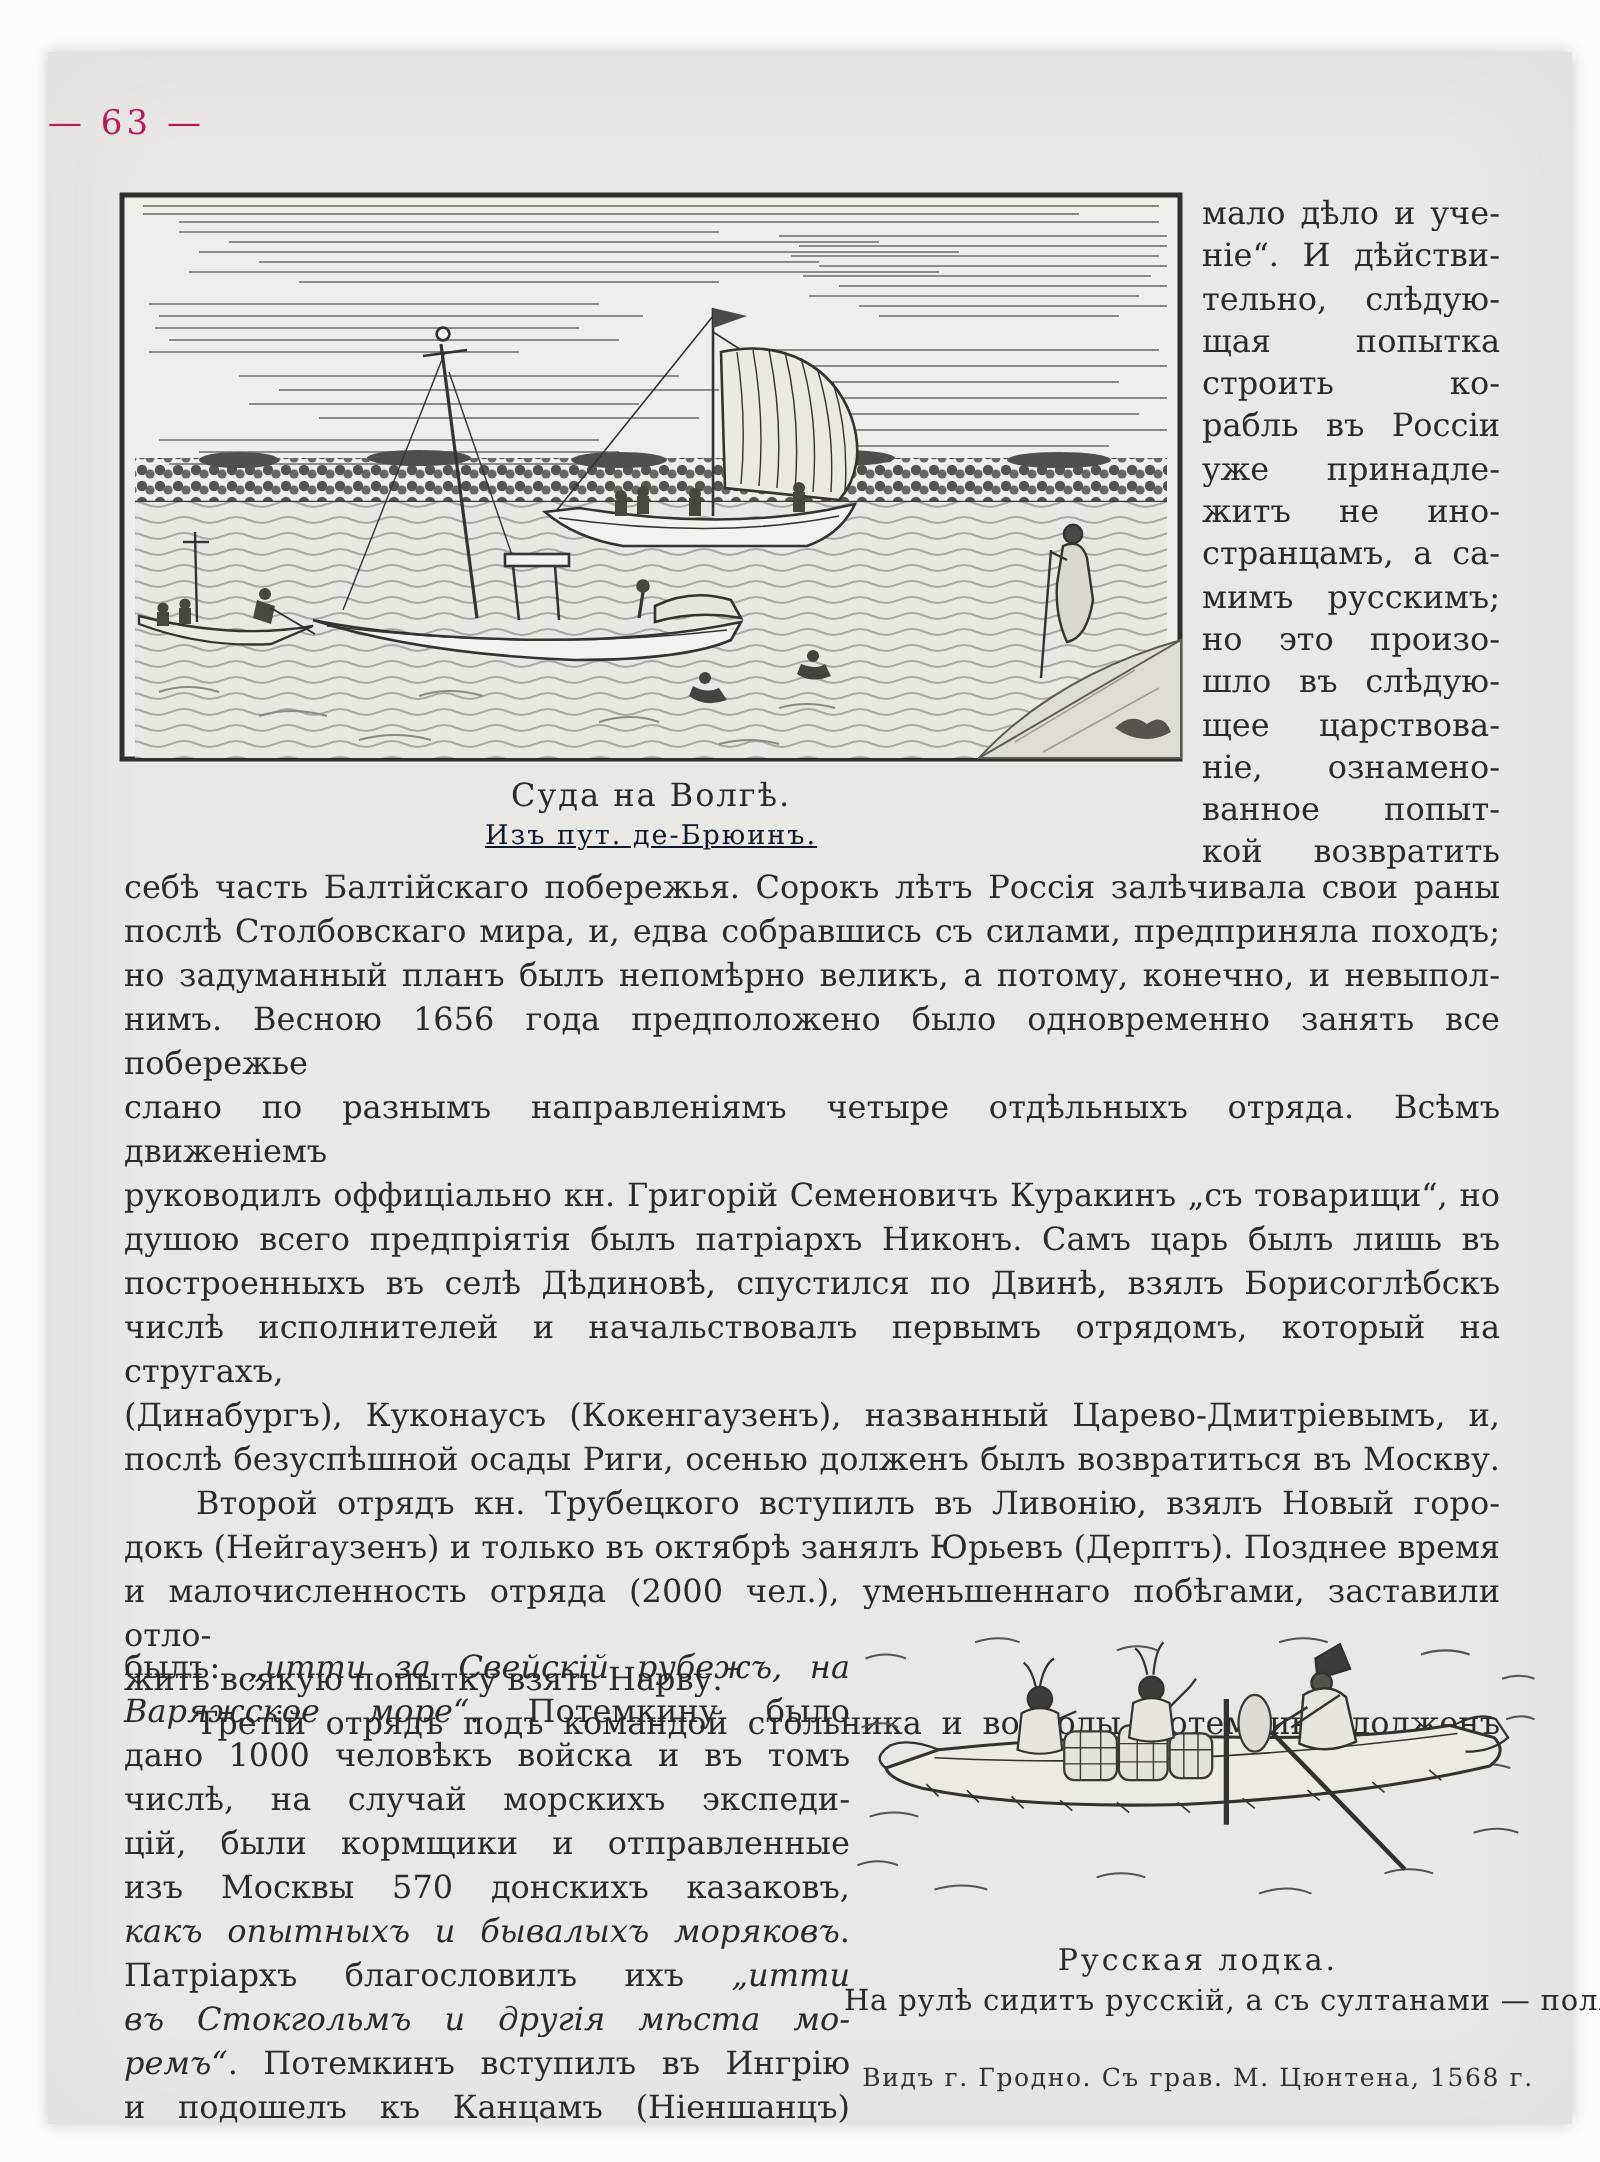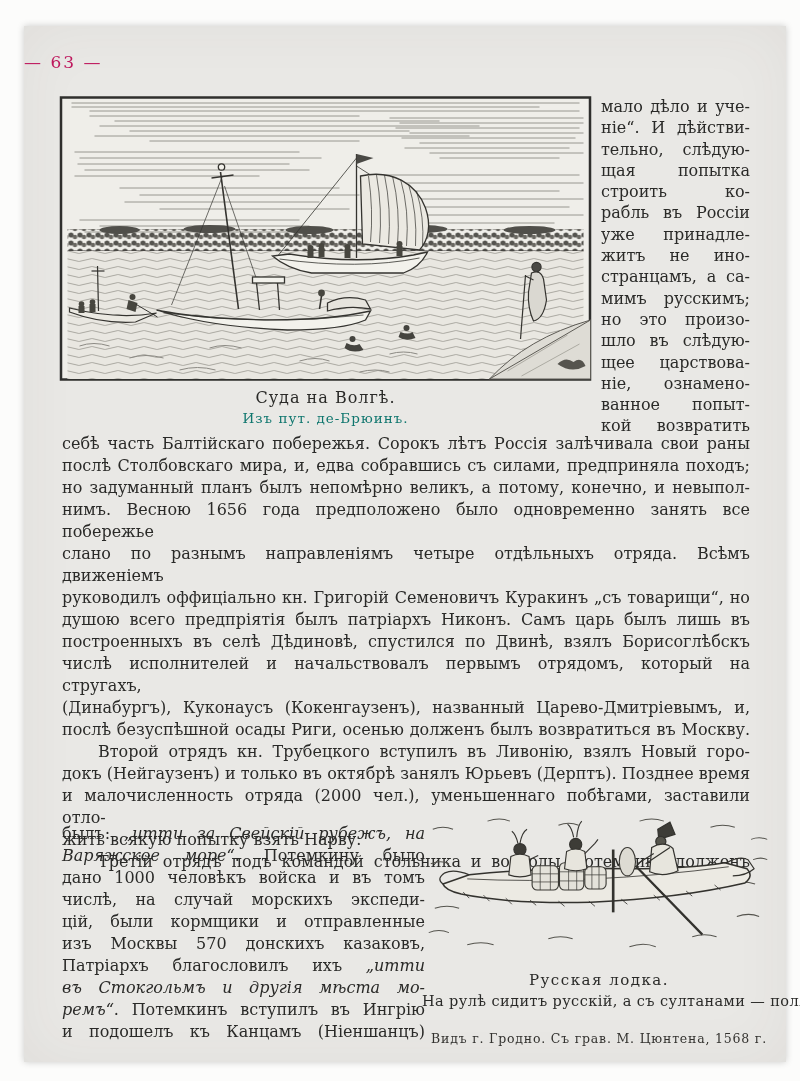--- a/index.html
+++ b/index.html
@@ -16,21 +16,21 @@
   }
   .pagenum{
     position:absolute;top:26px;left:0;width:100%;
     text-align:left;font-size:17px;letter-spacing:2px;color:#be185d;
   }
   
   .fig-top{position:absolute;left:35px;top:70px;width:533px;}
   .fig-top svg{display:block;width:533px;height:285px;}
   .cap{-webkit-user-select:none;text-align:center;}
   .cap-title{font-size:16px;letter-spacing:1px;margin-top:7px;}
-  .cap-src{font-size:13.5px;letter-spacing:1px;margin-top:3px;color:#0f766e;}
+  .cap-src{font-size:13.5px;letter-spacing:1px;margin-top:3px;color:#0f172a;text-decoration:underline;}
   
   .col-right{
     position:absolute;left:577px;top:70px;width:149px;
     font-size:16px;line-height:21.3px;
   }
   
   .main{
     position:absolute;left:38px;top:407px;width:688px;
     font-size:16px;line-height:22px;
   }
@@ -214,20 +214,21 @@
       </div>
   </div>
 
   <div class="col-left">
       <div class="line"><span>былъ: </span><span class="it">„итти за Свейскій рубежъ, на</span></div>
       <div class="line"><span class="it">Варяжское море“</span><span>. Потемкину было</span></div>
       <div class="line"><span>дано 1000 человѣкъ войска и въ томъ</span></div>
       <div class="line"><span>числѣ, на случай морскихъ экспеди-</span></div>
       <div class="line"><span>цій, были кормщики и отправленные</span></div>
       <div class="line"><span>изъ Москвы 570 донскихъ казаковъ,</span></div>
+      <div class="line"><span class="it">какъ опытныхъ и бывалыхъ моряковъ</span><span>.</span></div>
       <div class="line"><span>Патріархъ благословилъ ихъ </span><span class="it">„итти</span></div>
       <div class="line"><span class="it">въ Стокгольмъ и другія мѣста мо-</span></div>
       <div class="line"><span class="it">ремъ“</span><span>. Потемкинъ вступилъ въ Ингрію</span></div>
       <div class="line"><span>и подошелъ къ Канцамъ (Ніеншанцъ)</span></div>
     </div>
 
   <div class="fig-bottom">
     <svg viewBox="0 0 340 148" aria-hidden="true">
 
       <g stroke="#55544e" stroke-width="1" fill="none">

